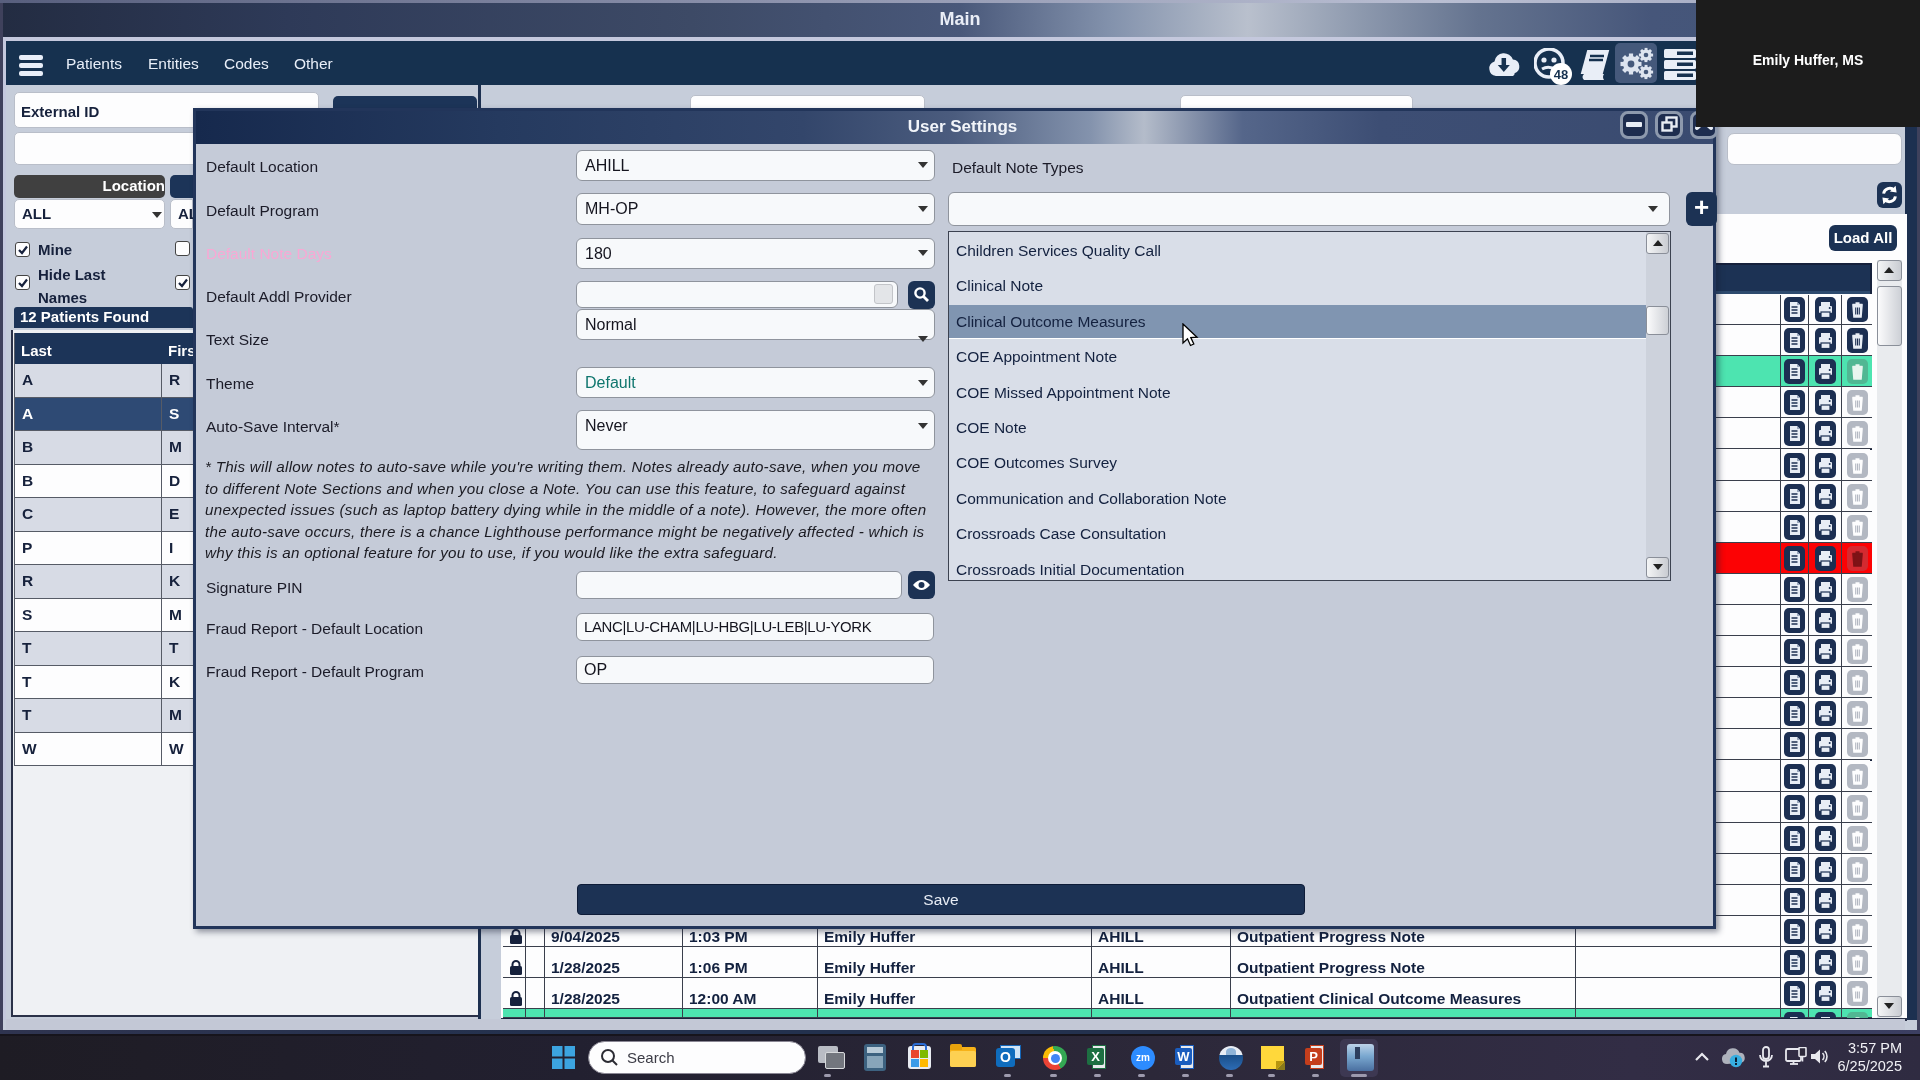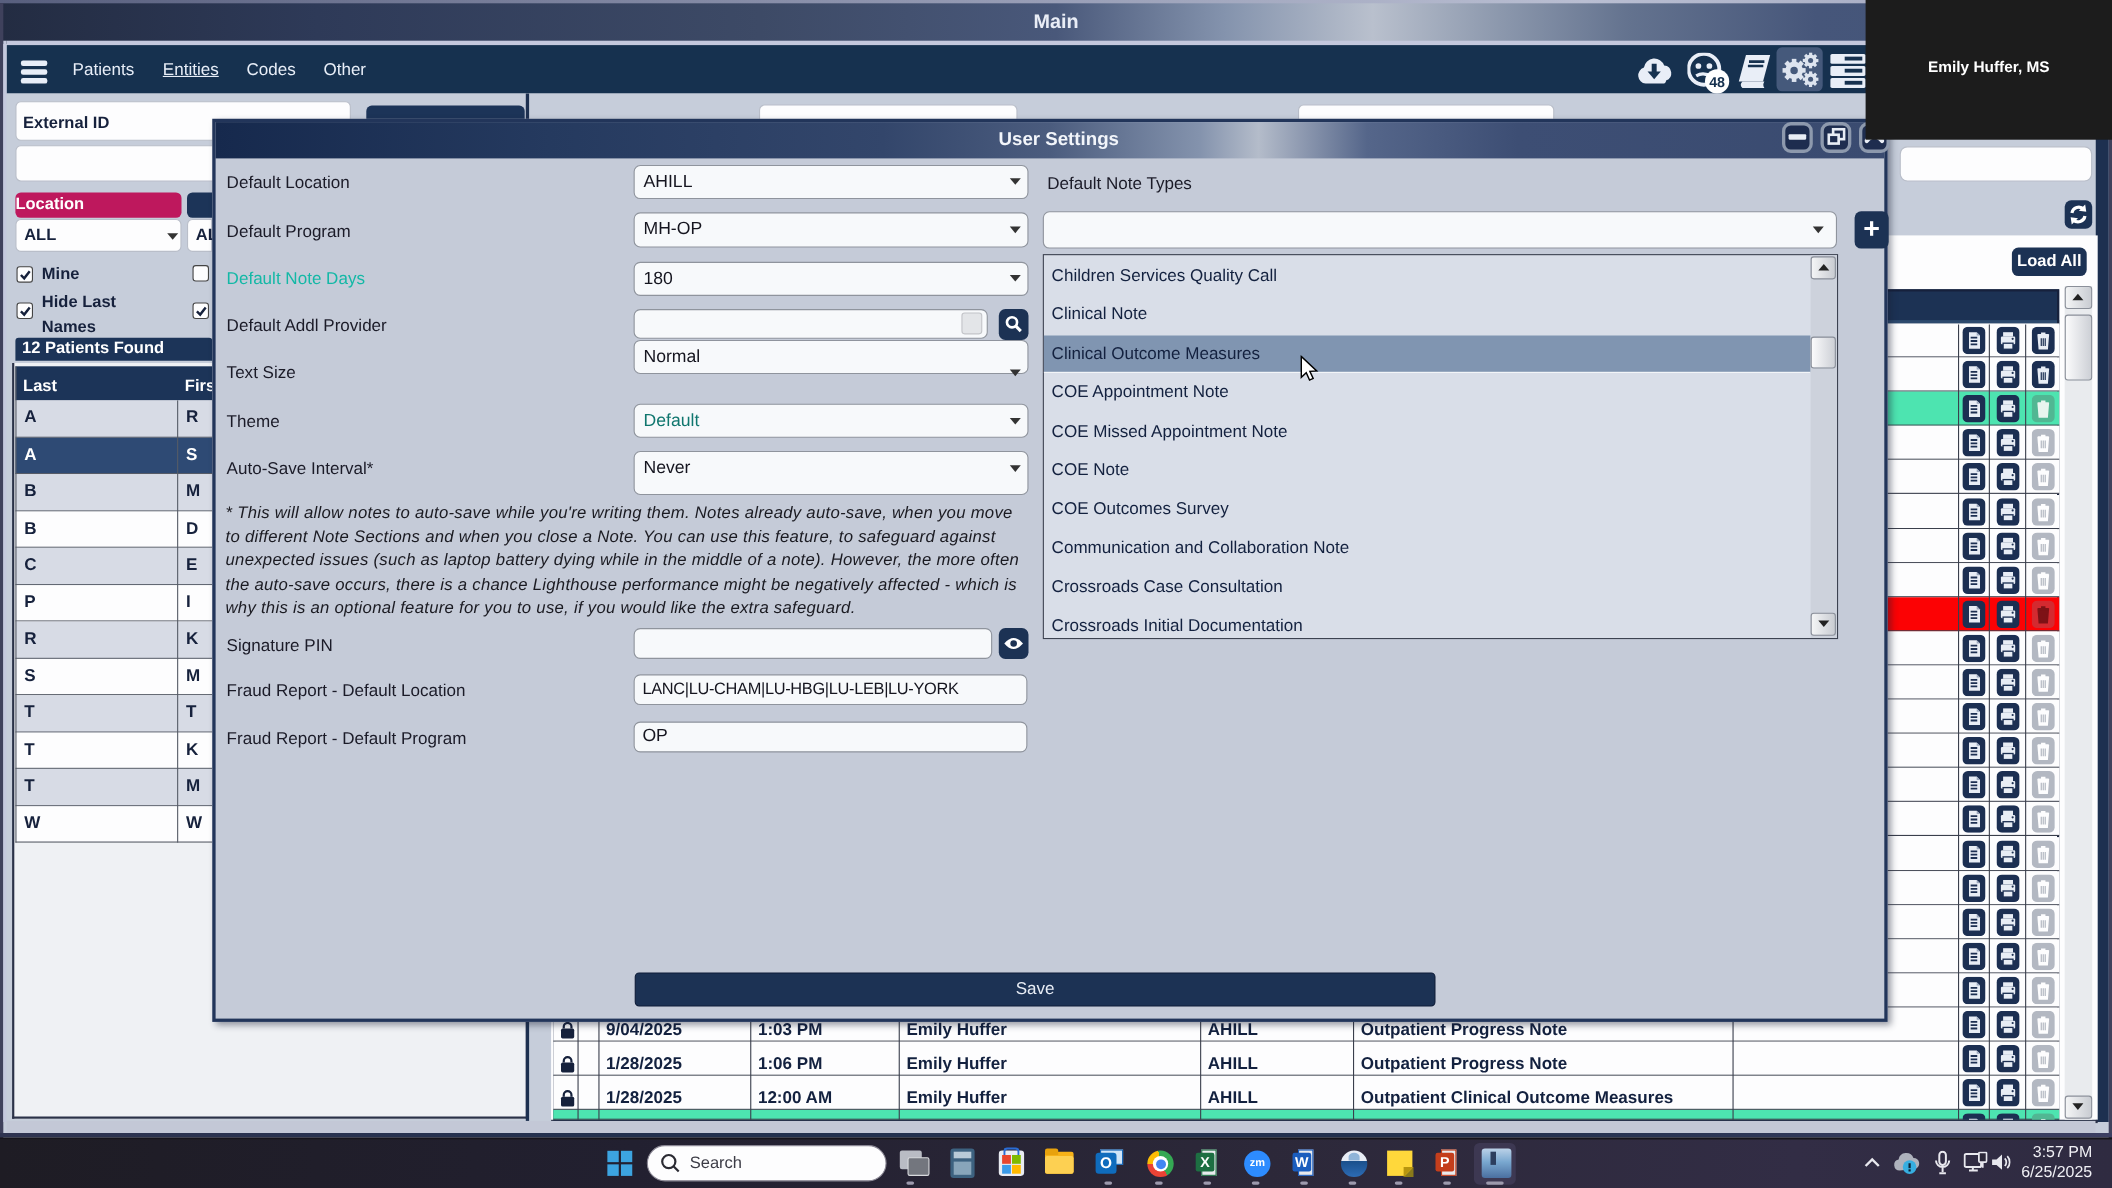--- a/index.html
+++ b/index.html
@@ -14,21 +14,21 @@
 <div class="ab" style="left:6px;top:37px;width:1914px;height:4px;background:#c4c8dd;"></div>
 <div class="ab" style="left:6px;top:41px;width:1914px;height:44px;background:#16314f;"></div>
 <div class="ab" style="left:0;top:3px;width:3px;height:1032px;background:#3f415c;"></div>
 <div class="ab" style="left:3px;top:37px;width:3px;height:983px;background:#c4c8dd;"></div>
 <div class="ab" style="left:1917px;top:3px;width:3px;height:1032px;background:#3f415c;"></div>
 <div class="ab" style="left:1905px;top:85px;width:12px;height:935px;background:#1d3050;"></div>
 <div class="ab" style="left:19px;top:55px;width:24px;height:5px;border-radius:2px;background:#e8eef8;"></div>
 <div class="ab" style="left:19px;top:63px;width:24px;height:5px;border-radius:2px;background:#e8eef8;"></div>
 <div class="ab" style="left:19px;top:71px;width:24px;height:5px;border-radius:2px;background:#e8eef8;"></div>
 <div class="ab" style="left:66px;top:55px;font-size:15.5px;color:#e8eef8;">Patients</div>
-<div class="ab" style="left:148px;top:55px;font-size:15.5px;color:#e8eef8;text-decoration:underline;">Entities</div>
+<div class="ab" style="left:148px;top:55px;font-size:15.5px;color:#e8eef8;">Entities</div>
 <div class="ab" style="left:224px;top:55px;font-size:15.5px;color:#e8eef8;">Codes</div>
 <div class="ab" style="left:294px;top:55px;font-size:15.5px;color:#e8eef8;">Other</div>
 <svg class="ab" style="left:1486px;top:49px;" width="36" height="30" viewBox="0 0 36 30">
 <path d="M10 27 a7.5 7.5 0 0 1 -1.5 -14.6 a9.5 9.5 0 0 1 18.4 -1.8 a7 7 0 0 1 1.7 13.6 q0 2.8 -3 2.8 h-13 q-2.6 0 -2.6 0 z" fill="#e9eef7"></path>
 <path d="M17.8 9 v9" stroke="#16314f" stroke-width="4.5" fill="none"></path>
 <path d="M11.8 16 h12 l-6 7 z" fill="#16314f"></path>
 </svg>
 <svg class="ab" style="left:1534px;top:48px;" width="40" height="40" viewBox="0 0 40 40">
 <circle cx="15" cy="15" r="14" fill="none" stroke="#e9eef7" stroke-width="3.5"></circle>
 <circle cx="10" cy="12" r="2.6" fill="#e9eef7"></circle>
@@ -92,21 +92,21 @@
 <div class="ab" style="left:690px;top:95px;width:235px;height:15px;background:#fdfdfe;border:1px solid #b9bec9;border-radius:5px 5px 0 0;"></div>
 <div class="ab" style="left:1180px;top:95px;width:233px;height:15px;background:#fdfdfe;border:1px solid #b9bec9;border-radius:5px 5px 0 0;"></div>
 <div class="ab" style="left:1727px;top:133px;width:175px;height:32px;background:#fdfdfe;border:1px solid #b9bec9;border-radius:7px;"></div>
 <div class="ab" style="left:1877px;top:182px;width:25px;height:26px;background:#1c3254;border-radius:6px;"></div>
 <svg class="ab" style="left:1880px;top:185px;" width="19" height="20" viewBox="0 0 19 20">
 <path d="M3.6 8.6 a6.2 6.2 0 0 1 10.6 -3.4" stroke="#fff" stroke-width="2.9" fill="none"></path>
 <path d="M15.4 11.4 a6.2 6.2 0 0 1 -10.6 3.4" stroke="#fff" stroke-width="2.9" fill="none"></path>
 <path d="M15.6 0.8 L16.6 7.6 L9.9 6.6 z" fill="#fff"></path>
 <path d="M3.4 19.2 L2.4 12.4 L9.1 13.4 z" fill="#fff"></path>
 </svg>
-<div class="ab" style="left:14px;top:175px;width:151px;height:23px;background:#be185d;border-radius:5px;color:#fff;font-weight:bold;font-size:15px;text-align:left;line-height:22px;">Location</div>
+<div class="ab" style="left:14px;top:175px;width:151px;height:23px;background:#404040;border-radius:5px;color:#fff;font-weight:bold;font-size:15px;text-align:right;line-height:22px;">Location</div>
 <div class="ab" style="left:170px;top:175px;width:23px;height:23px;background:#1c3458;border-radius:5px 0 0 5px;"></div>
 <div class="ab" style="left:14px;top:199px;width:151px;height:30px;background:#fdfdfe;border:1px solid #b9bec9;border-radius:5px;font-size:15px;font-weight:bold;color:#16213c;line-height:28px;padding-left:7px;">ALL</div>
 <div class="ab" style="left:152px;top:212px;width:0;height:0;border-left:5px solid transparent;border-right:5px solid transparent;border-top:6px solid #333;"></div>
 <div class="ab" style="left:170px;top:199px;width:23px;height:30px;background:#fdfdfe;border:1px solid #b9bec9;border-radius:5px 0 0 5px;font-size:15px;font-weight:bold;color:#16213c;line-height:28px;padding-left:7px;">AL</div>
 <div class="ab" style="left:15px;top:242px;width:15px;height:15px;background:#fdfdfe;border:1.5px solid #444;border-radius:3px;"></div>
 <svg class="ab" style="left:17px;top:244px;" width="12" height="12" viewBox="0 0 12 12">
     <path d="M2 6 L5 9 L10 2.5" stroke="#16213c" stroke-width="2.2" fill="none"></path>
   </svg>
 <div class="ab" style="left:38px;top:241px;font-size:15px;font-weight:bold;color:#16213c;">Mine</div>
 <div class="ab" style="left:175px;top:241px;width:15px;height:15px;background:#fdfdfe;border:1.5px solid #444;border-radius:3px;"></div>
@@ -506,21 +506,21 @@
 <div class="ab" style="left:1690px;top:111px;width:28px;height:28px;background:#1e2d4f;border:3px solid #8d99ad;border-radius:8px;"></div>
 <svg class="ab" style="left:1695px;top:119px;" width="18" height="12" viewBox="0 0 18 12">
 <path d="M2 9 Q9 1 16 9" stroke="#e8edf5" stroke-width="4" fill="none" stroke-linecap="round"></path>
   </svg>
 <div class="ab" style="left:206px;top:158px;font-size:15.5px;color:#1b1b28;">Default Location</div>
 <div class="ab" style="left:576px;top:150px;width:359px;height:31px;background:#f7f9fb;border:1px solid #8f949d;border-radius:6px;font-size:16px;color:#15151f;line-height:29px;padding-left:8px;">AHILL</div>
 <div class="ab" style="left:918px;top:162px;width:0;height:0;border-left:5px solid transparent;border-right:5px solid transparent;border-top:6px solid #333;"></div>
 <div class="ab" style="left:206px;top:202px;font-size:15.5px;color:#1b1b28;">Default Program</div>
 <div class="ab" style="left:576px;top:193px;width:359px;height:32px;background:#f7f9fb;border:1px solid #8f949d;border-radius:6px;font-size:16px;color:#15151f;line-height:30px;padding-left:8px;">MH-OP</div>
 <div class="ab" style="left:918px;top:206px;width:0;height:0;border-left:5px solid transparent;border-right:5px solid transparent;border-top:6px solid #333;"></div>
-<div class="ab" style="left:206px;top:245px;font-size:15.5px;color:#14b8a6;">Default Note Days</div>
+<div class="ab" style="left:206px;top:245px;font-size:15.5px;color:#f9a8d4;">Default Note Days</div>
 <div class="ab" style="left:576px;top:238px;width:359px;height:31px;background:#f7f9fb;border:1px solid #8f949d;border-radius:6px;font-size:16px;color:#15151f;line-height:29px;padding-left:8px;">180</div>
 <div class="ab" style="left:918px;top:250px;width:0;height:0;border-left:5px solid transparent;border-right:5px solid transparent;border-top:6px solid #333;"></div>
 <div class="ab" style="left:206px;top:288px;font-size:15.5px;color:#1b1b28;">Default Addl Provider</div>
 <div class="ab" style="left:576px;top:281px;width:322px;height:27px;background:#f7f9fb;border:1px solid #8f949d;border-radius:6px;"></div>
 <div class="ab" style="left:874px;top:284px;width:19px;height:20px;background:#e3e5e8;border:1px solid #c2c4c8;border-radius:3px;"></div>
 <div class="ab" style="left:908px;top:281px;width:27px;height:28px;background:#1c3254;border-radius:6px;"></div>
 <svg class="ab" style="left:913px;top:286px;" width="17" height="17" viewBox="0 0 17 17">
 <circle cx="7" cy="7" r="4.6" fill="none" stroke="#fff" stroke-width="2.4"></circle>
     <path d="M10.5 10.5 L15 15" stroke="#fff" stroke-width="2.8"></path>
   </svg>

